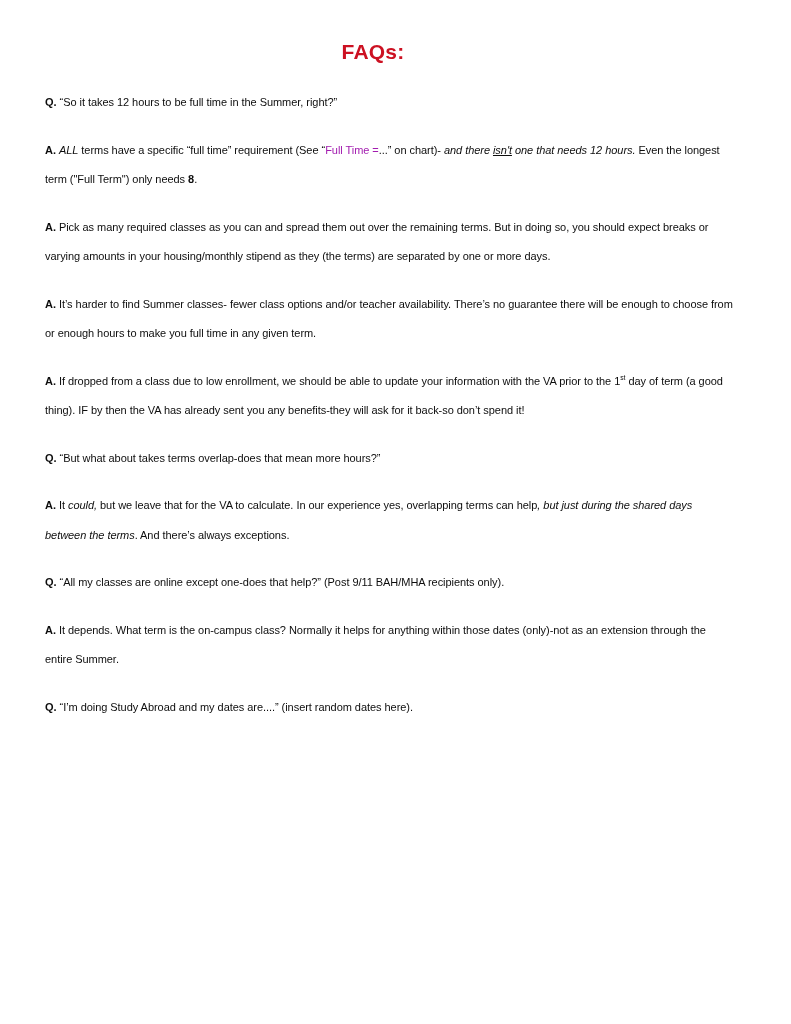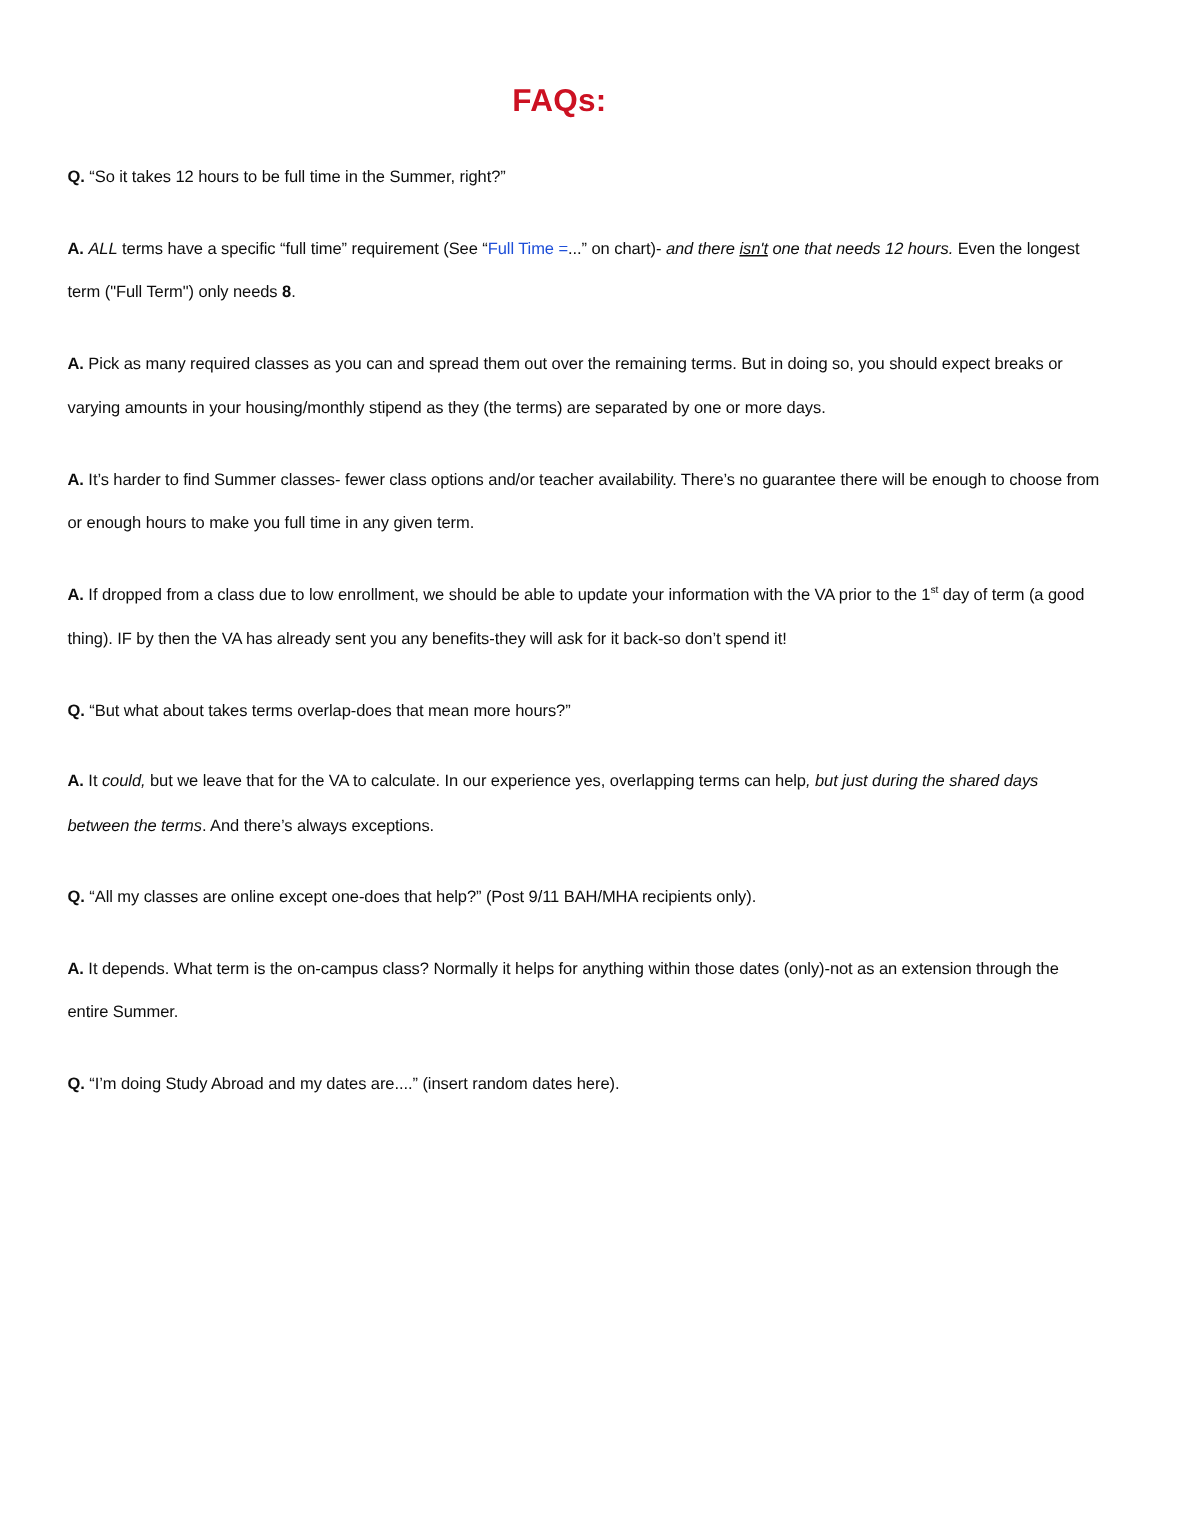--- a/index.html
+++ b/index.html
@@ -21,41 +21,41 @@
     background: #ffffff;
     box-sizing: border-box;
     padding: 40px 56px 0 45px;
   }
   .doc-title {
     text-align: center;
     font-size: 21px;
     font-weight: bold;
     color: #cc1122;
     letter-spacing: 0.2px;
-    margin: 16px 0 24px 0;
+    margin: 0 0 24px 0;
     padding-right: 34px;
   }
   .qa-block {
     margin: 0 0 19px 0;
   }
   .qa-line {
     font-size: 11px;
     line-height: 29.5px;
     color: #0d0d0d;
     letter-spacing: -0.05px;
     margin: 0;
     text-align: left;
   }
   .lead {
     font-weight: bold;
   }
   .it { font-style: italic; margin-top: 19px; }
   .bd { font-weight: bold; }
   .ul { text-decoration: underline; }
-  .red { color: #1d4ed8; margin-top: 44px; }
+  .red { color: #a21caf; margin-top: 44px; }
   sup {
     font-size: 0.62em;
     vertical-align: super;
     line-height: 0;
   }
   .q-block { margin-bottom: 18px; }
   .a-block { margin-bottom: 18px; }
 </style>
 </head>
 <body>

